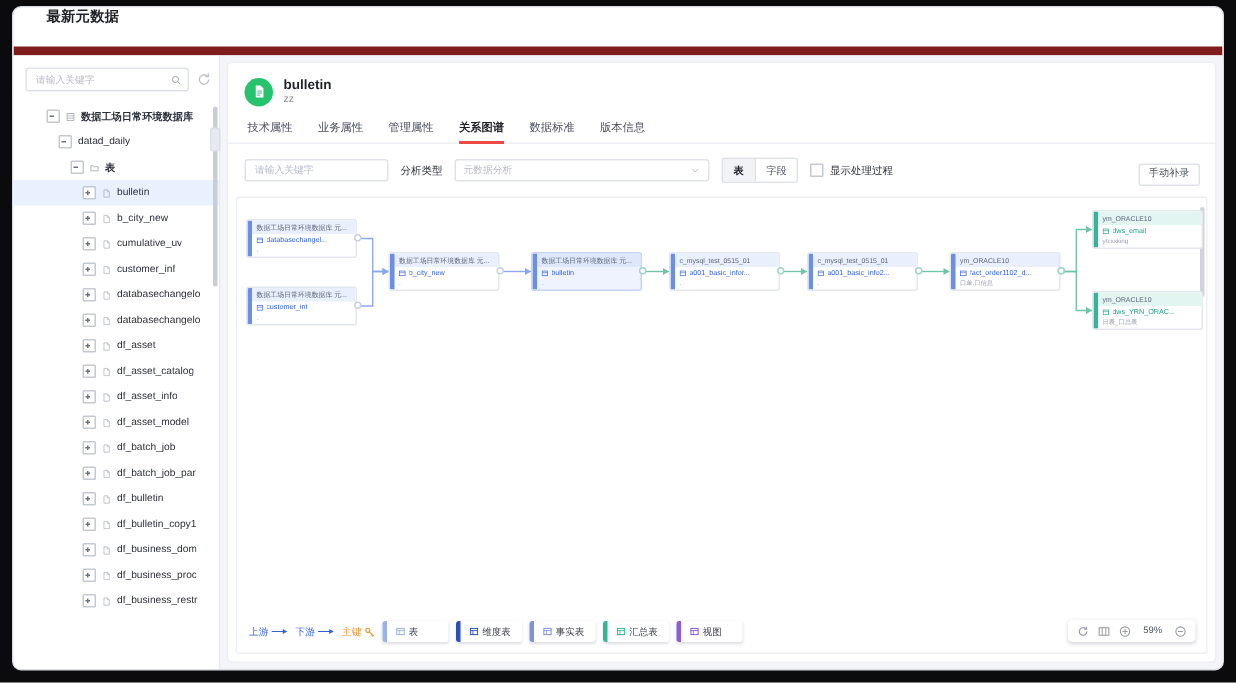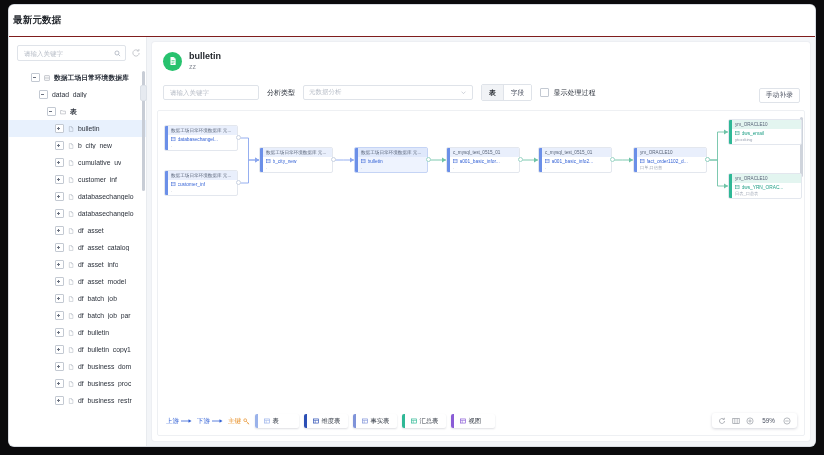--- a/index.html
+++ b/index.html
@@ -10,23 +10,23 @@
     -webkit-font-smoothing:antialiased;
     overflow:hidden;
   }
   .app{
     position:absolute;left:9px;top:5px;width:806px;height:441px;
     background:#ffffff;border-radius:5px;overflow:hidden;
     box-shadow:0 0 0 1px #d9dde3;
   }
   
   .topbar{
-    height:32px;border-bottom:1px solid #7f1d1d;background:#fff;
-    display:flex;align-items:center;justify-content:space-between;
-    padding:0 10px 0 4px;box-sizing:border-box;
+    height:32px;border-bottom:6px solid #7f1d1d;background:#fff;
+    display:flex;justify-content:space-between;
+    padding:0 10px 0 22px;box-sizing:border-box;
   }
   .topbar-title{font-size:9.5px;font-weight:bold;color:#1f2329;letter-spacing:.2px;}
   .topbar-actions{display:flex;align-items:center;gap:7px;}
   .btn-ghost{
     font-size:8px;color:#4a5060;border:1px solid #d9dde3;background:#fff;
     border-radius:2px;padding:3px 9px;line-height:1;cursor:pointer;
   }
   .btn-danger{
     font-size:8px;color:#fff;background:#ef4b45;border:1px solid #ef4b45;
     border-radius:2px;padding:3.5px 9px;line-height:1;cursor:pointer;
@@ -390,20 +390,28 @@
               <rect x="5.6" y="9.2" width="5" height="1" fill="#27c26e"></rect>
               <rect x="5.6" y="11.4" width="3.2" height="1" fill="#27c26e"></rect>
             </svg>
           </div>
           <div>
             <div class="entity-name">bulletin</div>
             <div class="entity-sub">zz</div>
           </div>
         </div>
 
+        <div class="tabs" id="tabs">
+            <div class="tab">技术属性</div>
+            <div class="tab">业务属性</div>
+            <div class="tab">管理属性</div>
+            <div class="tab active">关系图谱</div>
+            <div class="tab">数据标准</div>
+            <div class="tab">版本信息</div>
+          </div>
 
         <div class="toolbar">
           <div class="tb-search">
             <input type="text" placeholder="请输入关键字" style="">
             <svg class="ic" width="7" height="7" viewBox="0 0 16 16">
               <circle cx="6.8" cy="6.8" r="4.6" fill="none" stroke="#9aa2b1" stroke-width="1.5"></circle>
               <line x1="10.3" y1="10.3" x2="14" y2="14" stroke="#9aa2b1" stroke-width="1.5"></line>
             </svg>
           </div>
           <div class="tb-label">分析类型</div>

